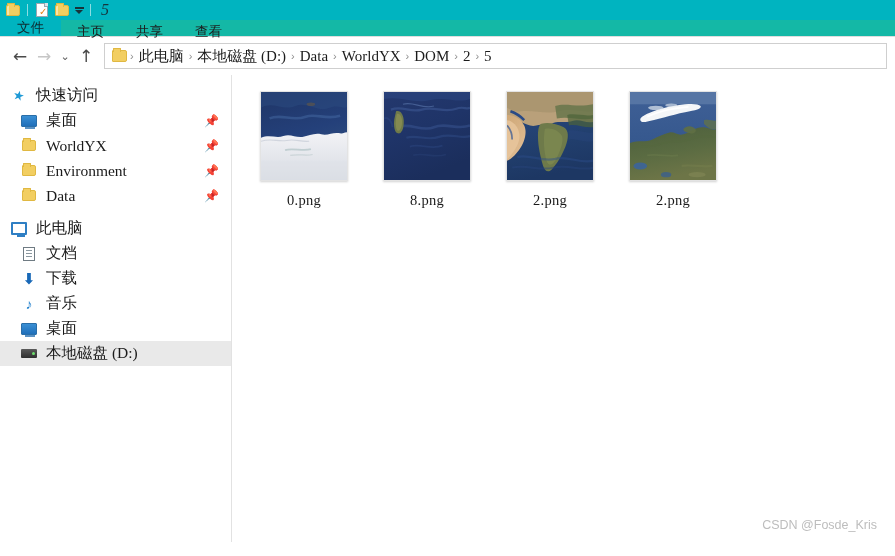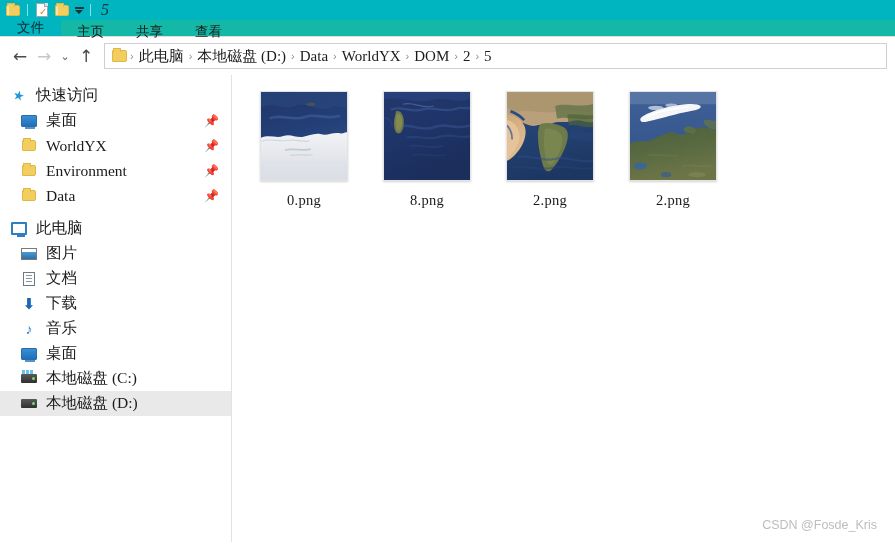--- a/index.html
+++ b/index.html
@@ -337,26 +337,20 @@
       <div class="sec-gap"></div>
 
       <div class="nav-row level0">
         <span class="ico">
             <span class="i-pc"></span>
           </span>
         <span class="txt">此电脑</span>
       </div>
       <div class="nav-row level1">
         <span class="ico">
-            <span class="i-pics"></span>
-          </span>
-        <span class="txt">图片</span>
-      </div>
-      <div class="nav-row level1">
-        <span class="ico">
             <span class="i-doc"></span>
           </span>
         <span class="txt">文档</span>
       </div>
       <div class="nav-row level1">
         <span class="ico">
             <span class="i-down">⬇</span>
           </span>
         <span class="txt">下载</span>
       </div>
@@ -364,26 +358,20 @@
         <span class="ico">
             <span class="i-music">♪</span>
           </span>
         <span class="txt">音乐</span>
       </div>
       <div class="nav-row level1">
         <span class="ico">
             <span class="i-monitor"></span>
           </span>
         <span class="txt">桌面</span>
-      </div>
-      <div class="nav-row level1">
-        <span class="ico">
-            <span class="i-hdd sys"></span>
-          </span>
-        <span class="txt">本地磁盘 (C:)</span>
       </div>
       <div class="nav-row level1 selected">
         <span class="ico">
             <span class="i-hdd"></span>
           </span>
         <span class="txt">本地磁盘 (D:)</span>
       </div>
 
       <div class="sec-gap"></div>
 

